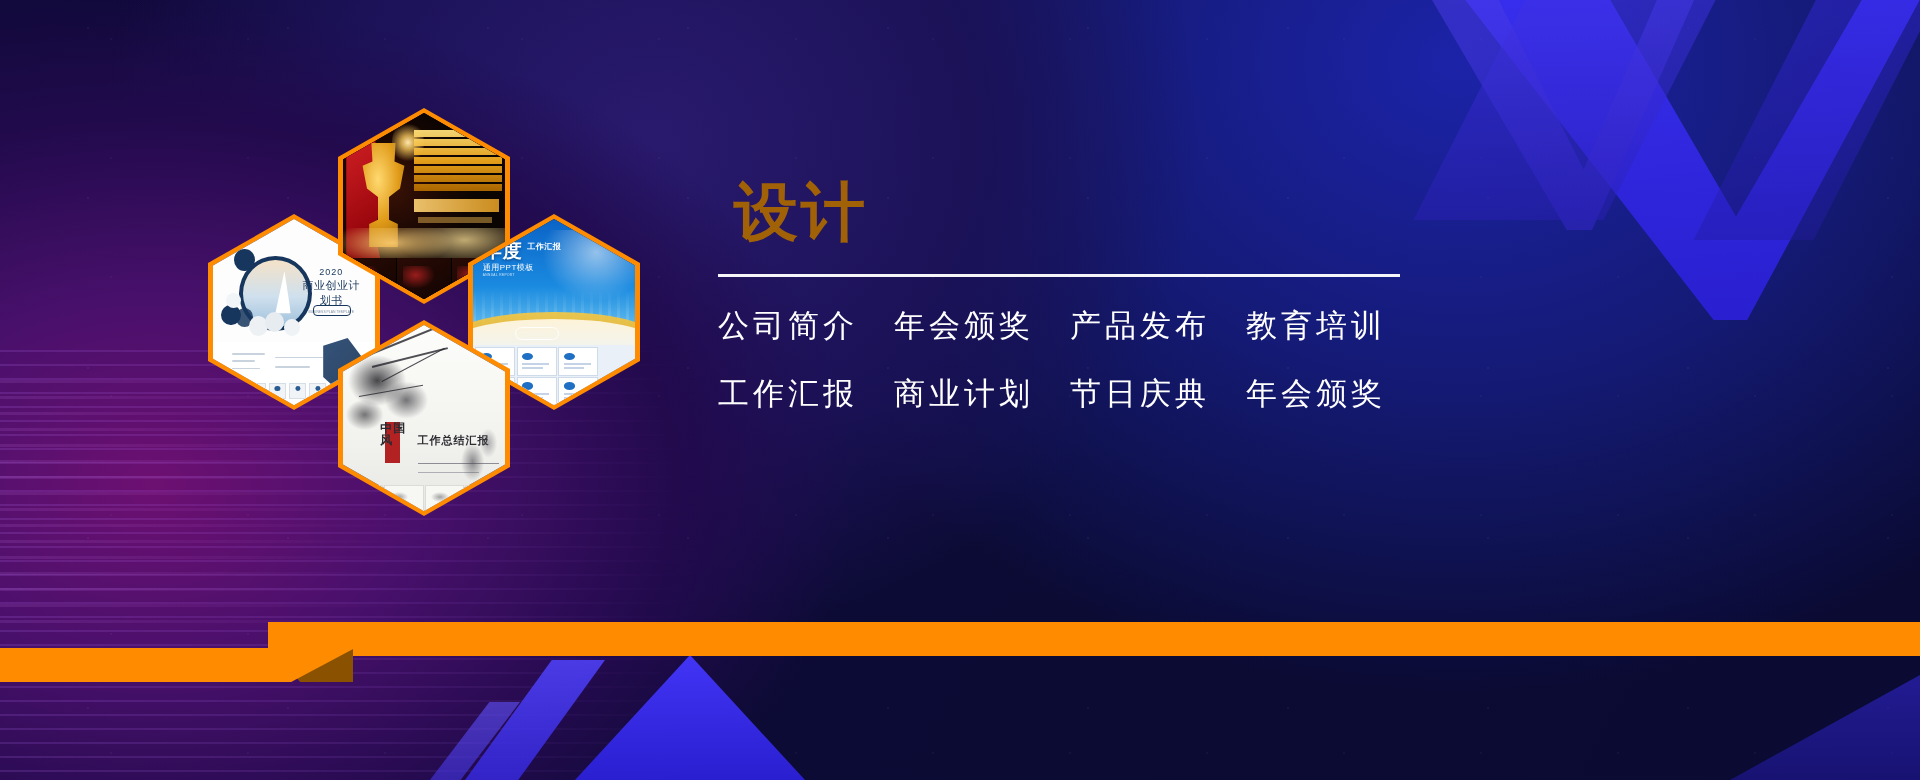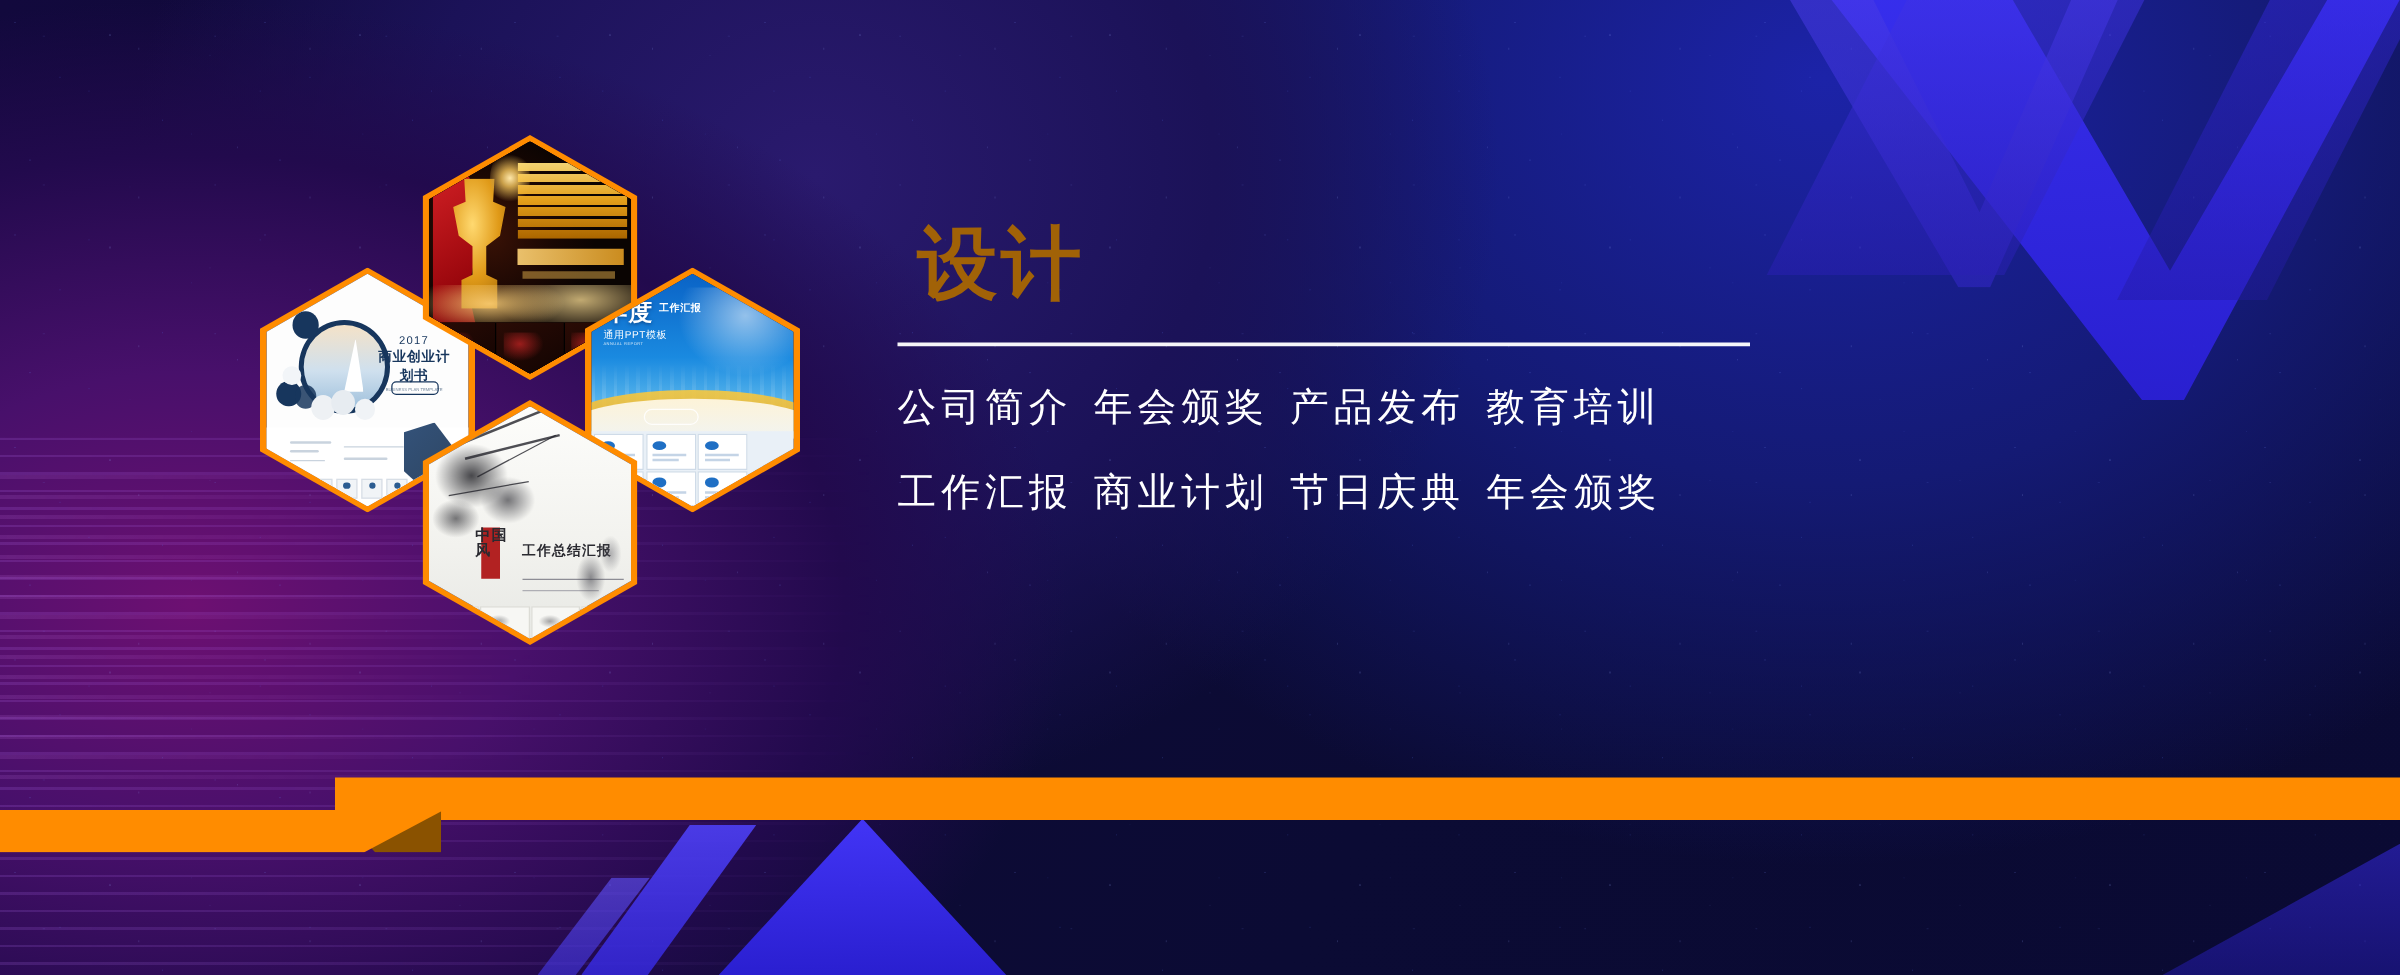--- a/index.html
+++ b/index.html
@@ -133,21 +133,21 @@
   .pl-dot{position:absolute;border-radius:50%;}
   .pl-d1{left:13%;top:16%;width:13%;height:12%;background:#17365d;}
   .pl-d2{left:5%;top:46%;width:12%;height:11%;background:#17365d;}
   .pl-d3{left:14%;top:48%;width:11%;height:10%;background:#17365d;opacity:.85;}
   .pl-d4{left:22%;top:52%;width:12%;height:11%;background:#eef1f4;}
   .pl-d5{left:32%;top:50%;width:12%;height:11%;background:#e7ecf1;}
   .pl-d6{left:44%;top:54%;width:10%;height:9%;background:#f0f3f6;}
   .pl-d7{left:8%;top:40%;width:9%;height:8%;background:#f2f5f8;}
   .pl-title{position:absolute;left:52%;top:26%;width:42%;text-align:center;color:#17365d;}
   .pl-title .y{font-size:9px;letter-spacing:1px;}
-  .pl-title .t{font-size:11px;font-weight:700;margin-top:1px;letter-spacing:.5px;}
+  .pl-title .t{font-size:11px;font-weight:400;margin-top:1px;letter-spacing:.5px;}
   .pl-title .e{font-size:3.4px;color:#7d8fa3;margin-top:2px;line-height:1.5;}
   .pl-pill{position:absolute;left:62%;top:46%;width:22%;height:5%;border:.6px solid #17365d;border-radius:4px;}
   .pl-low{position:absolute;left:0;top:66%;width:100%;height:34%;background:#fff;}
   .pl-arrow{position:absolute;right:6%;top:64%;width:26%;height:30%;
      background:linear-gradient(135deg,#1d3f6b,#16304f);
      clip-path:polygon(0 14%,58% 0,100% 42%,44% 100%,0 70%);opacity:.9;}
   .pl-txt{position:absolute;background:#c9d3de;height:1.6px;border-radius:1px;}
   .pl-cards{position:absolute;left:22%;top:88%;width:48%;height:9%;display:flex;gap:3px;}
   .pl-card{flex:1;background:#f1f4f7;border:.5px solid #d7dee6;position:relative;}
   .pl-card::before{content:"";position:absolute;left:50%;top:18%;width:34%;height:34%;
@@ -203,21 +203,21 @@
      background:radial-gradient(ellipse,rgba(60,60,66,.45),rgba(60,60,66,0) 72%);}
 
   
   .copy{position:absolute;left:718px;top:180px;width:700px;}
   .headline{display:flex;align-items:flex-end;line-height:1;}
   .h-orange{font-size:86px;font-weight:700;color:#ff7f16;letter-spacing:2px;
      font-family:"DejaVu Sans","Liberation Sans",sans-serif;}
   .h-white{font-size:64px;font-weight:700;color:#a16207;letter-spacing:3px;margin-left:16px;margin-bottom:4px;
      font-family:"DejaVu Sans","Liberation Sans",sans-serif;}
   .divider{margin-top:26px;width:682px;height:3px;background:#ffffff;opacity:.96;}
-  .kwrow{margin-top:28px;display:flex;gap:17px;color:#fff;font-size:31px;letter-spacing:4px;
+  .kwrow{margin-top:28px;display:flex;gap:36px;color:#fff;font-size:31px;letter-spacing:4px;
      font-family:"DejaVu Sans","Liberation Sans",sans-serif;font-weight:400;}
   .kwrow.r2{margin-top:26px;}
   .kw{white-space:nowrap;}
 </style>
 </head>
 <body>
 
 <div class="stage">
 
   <div class="bg-base"></div>
@@ -249,21 +249,21 @@
             <div class="pl-sail"></div>
           </div>
           <span class="pl-dot pl-d1"></span>
           <span class="pl-dot pl-d2"></span>
           <span class="pl-dot pl-d3"></span>
           <span class="pl-dot pl-d4"></span>
           <span class="pl-dot pl-d5"></span>
           <span class="pl-dot pl-d6"></span>
           <span class="pl-dot pl-d7"></span>
           <div class="pl-title">
-            <div class="y">2017</div>
+            <div class="y">2020</div>
             <div class="t">商业创业计划书</div>
             <div class="e">BUSINESS PLAN TEMPLATE</div>
           </div>
           <div class="pl-pill"></div>
           <div class="pl-low"></div>
           <div class="pl-arrow"></div>
           <span class="pl-txt" style="left:12%;top:72%;width:20%"></span>
           <span class="pl-txt" style="left:12%;top:76%;width:14%"></span>
           <span class="pl-txt" style="left:12%;top:80%;width:17%"></span>
           <span class="pl-txt" style="left:38%;top:74%;width:30%"></span>

